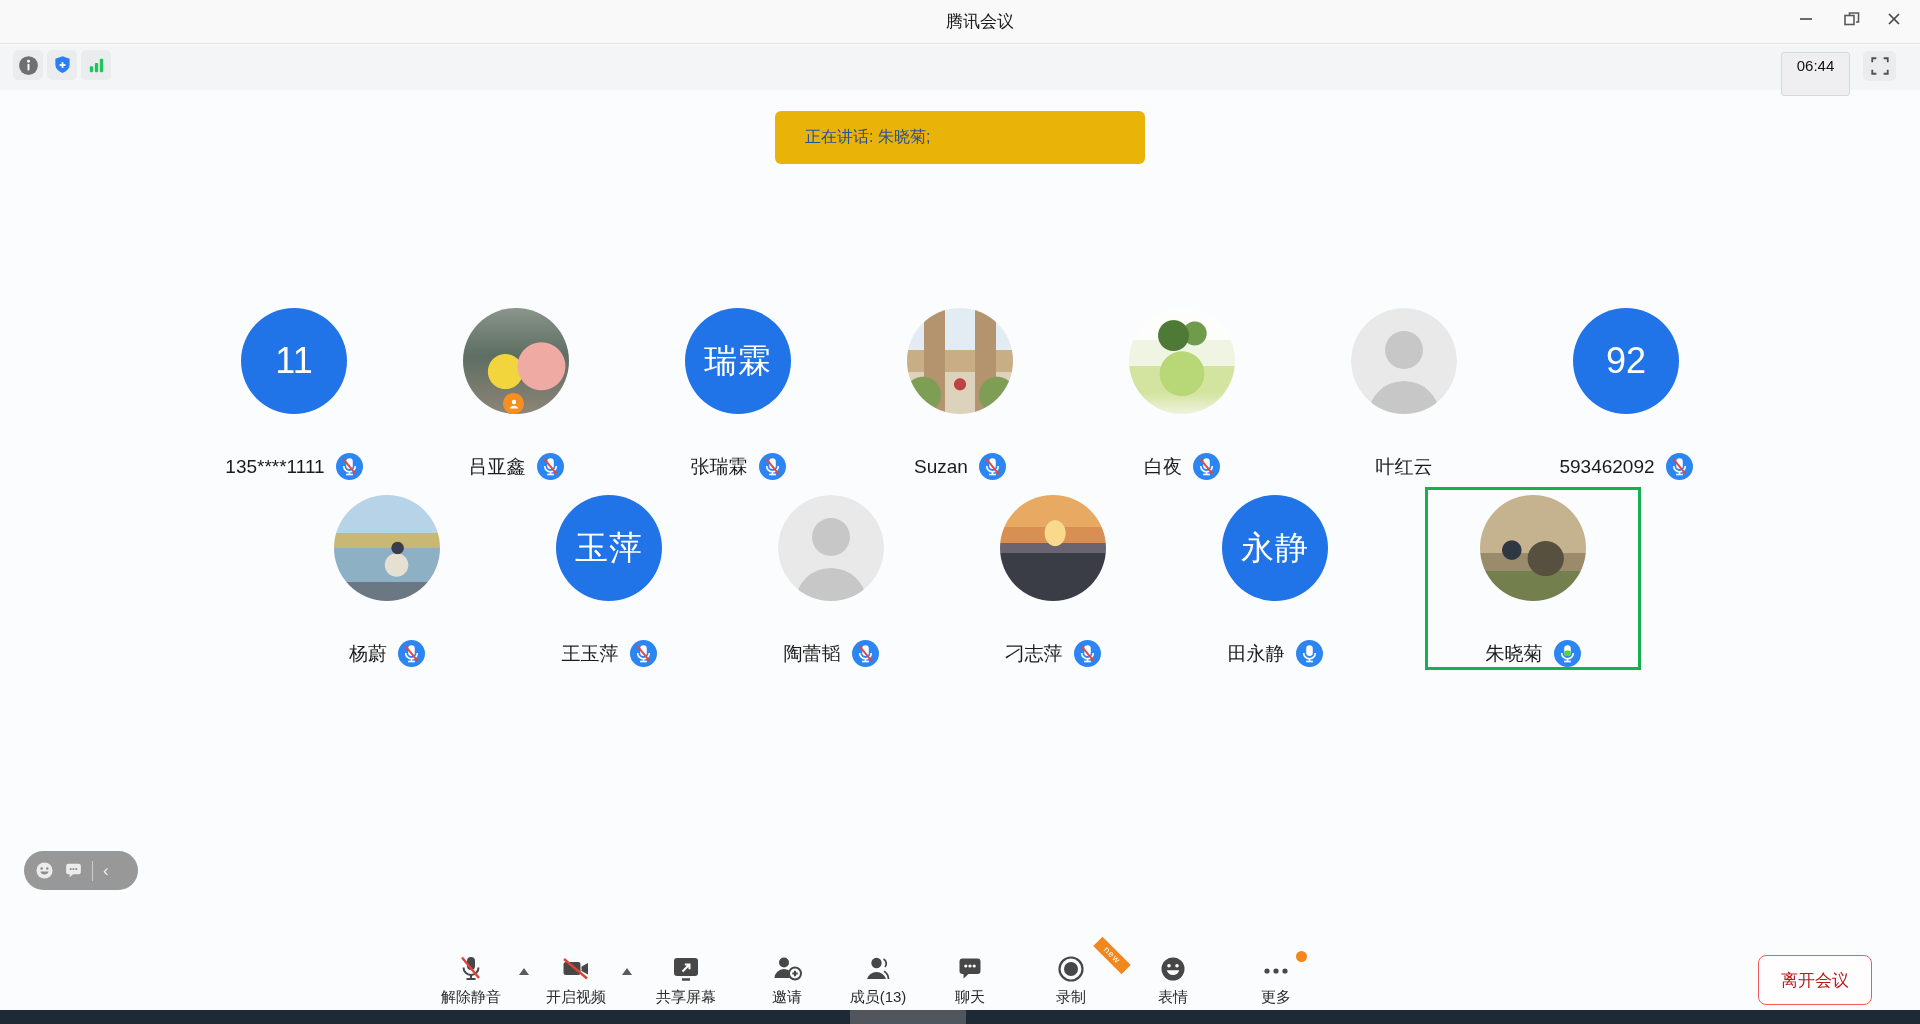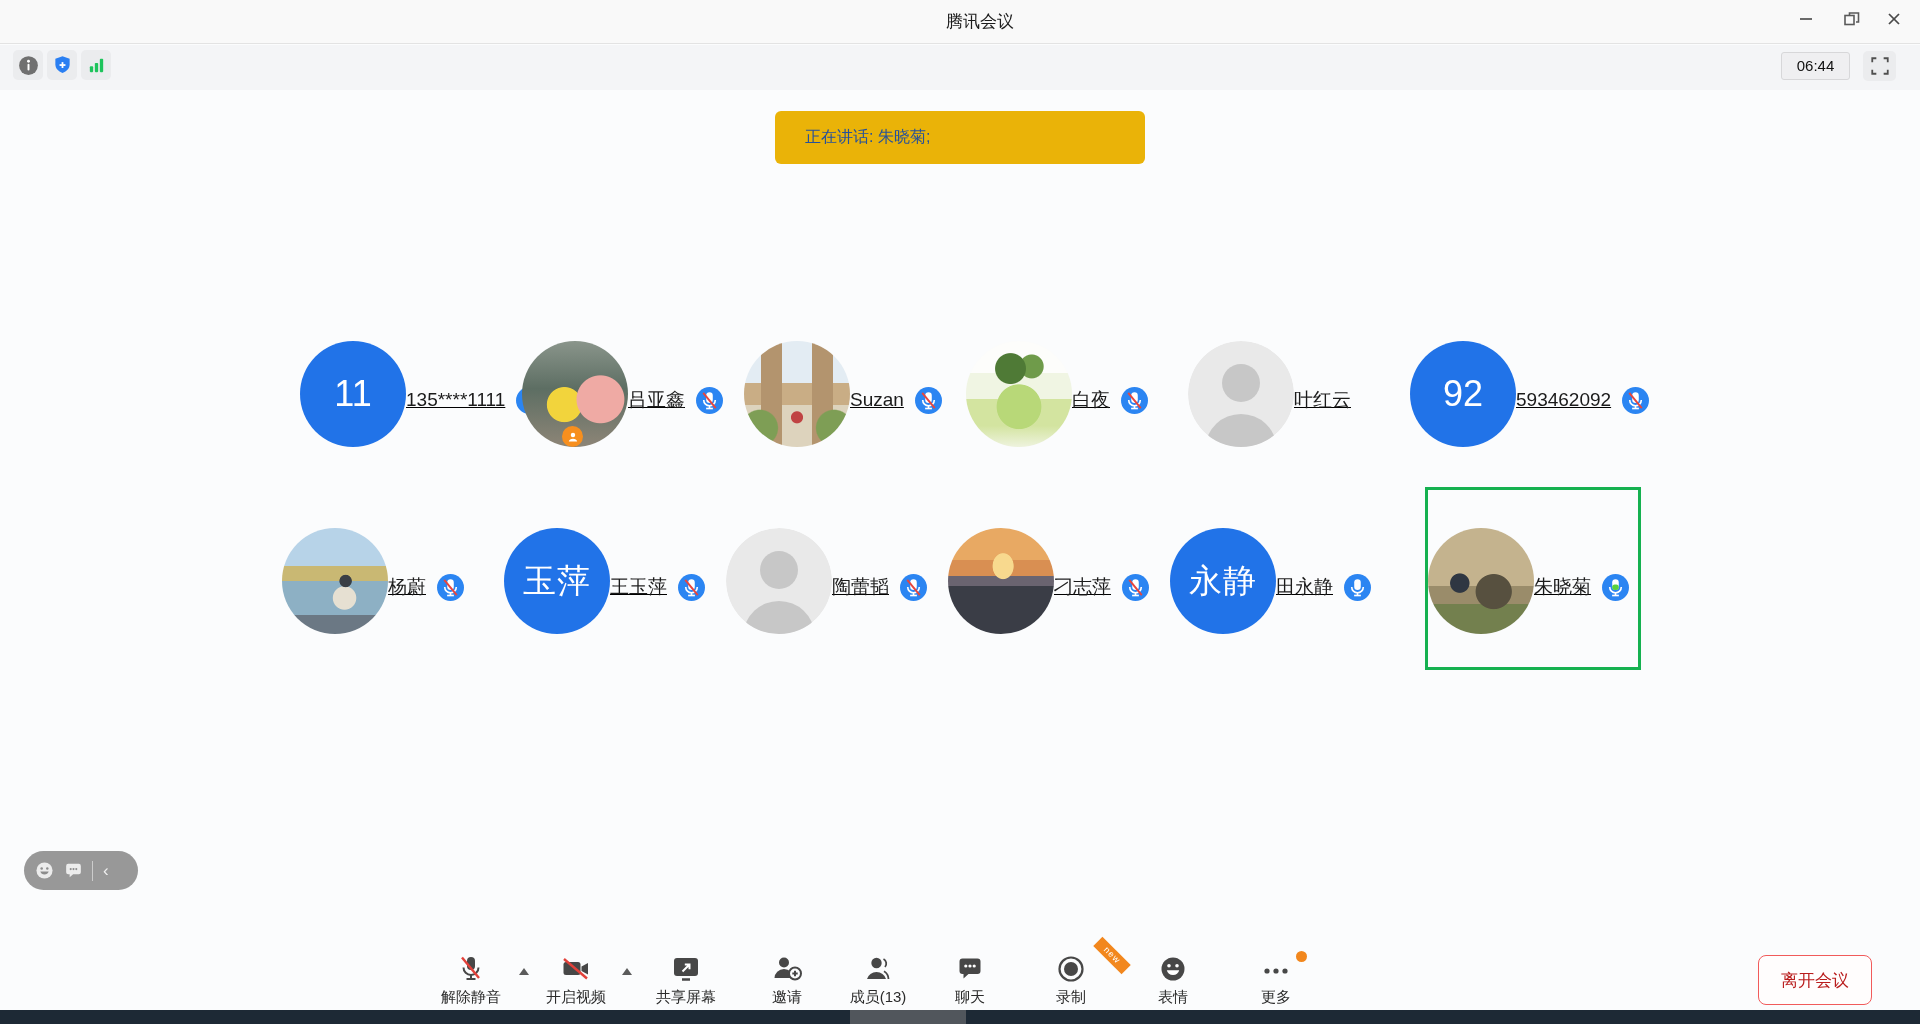--- a/index.html
+++ b/index.html
@@ -9,36 +9,36 @@
   
   .titlebar { position:absolute; left:0; top:0; width:1920px; height:44px; background:#f9f9f9; border-bottom:1px solid #e3e3e3; }
   .title { position:absolute; left:0; top:0; width:100%; height:44px; line-height:44px; text-align:center; font-size:17px; color:#1c1c1c;padding-left:40px; }
   .winbtn { position:absolute; top:4px; width:36px; height:30px; display:flex; align-items:center; justify-content:center; cursor:pointer; }
   .winbtn.min { left:1788px; } .winbtn.restore { left:1833px; } .winbtn.close { left:1876px; }
 
   
   .topbar { position:absolute; left:0; top:45px; width:1920px; height:45px; background:#f4f5f7; }
   .chipbtn { position:absolute; top:50px; width:30px; height:30px; background:#ebecee; border-radius:5px; display:flex; align-items:center; justify-content:center; cursor:pointer; }
   .chip-info { left:13px; } .chip-shield { left:47px; } .chip-signal { left:81px; }
-  .timerbox { position:absolute; left:1781px; top:52px; width:69px; height:28px; background:#efeff1; border:1px solid #d7d7d9; border-radius:3px; text-align:center; line-height:26px; font-size:15px; color:#111; }
+  .timerbox { position:absolute; left:1781px; top:52px; width:69px; height:44px; background:#efeff1; border:1px solid #d7d7d9; border-radius:3px; text-align:center; line-height:26px; font-size:15px; color:#111; }
   .fsbtn { position:absolute; left:1863px; top:51px; width:33px; height:30px; background:#ebecee; border-radius:5px; display:flex; align-items:center; justify-content:center; cursor:pointer; }
 
   
   .banner { position:absolute; left:775px; top:111px; width:370px; height:53px; background:#eab308; border-radius:6px; display:flex; align-items:center; padding-left:30px; font-size:16px; color:#26519b; }
 
   
   .prow { position:absolute; left:0; width:1920px; display:flex; justify-content:center; gap:6px; }
   .row1 { top:300px; } .row2 { top:487px; }
-  .tile { width:216px; height:183px; border:3px solid transparent; display:flex; flex-direction:row; align-items:center; padding-top:5px; cursor:pointer; }
+  .tile { width:216px; height:183px; border:3px solid transparent; display:flex; flex-direction:column; align-items:center; padding-top:5px; cursor:pointer;justify-content:space-between; }
   .tile.speaking { border-color:#15b150;margin-left:36px; }
   .avatar { width:106px; height:106px; border-radius:50%; overflow:hidden; position:relative; flex:none; }
   .avatar.initials { background:#2173e8; color:#fff; display:flex; align-items:center; justify-content:center; }
   .avatar.initials .num { font-size:36px; }
   .avatar.initials .cjk { font-size:33px; letter-spacing:1px; }
-  .namerow { margin-top:12px; display:flex; align-items:center; gap:11px;text-decoration:underline; }
+  .namerow { margin-top:12px; display:flex; align-items:center; gap:11px; }
   .pname { font-size:19px; color:#1b1b1b; white-space:nowrap; }
   .mic { width:27px; height:27px; flex:none; }
   .badge-orange { position:absolute; left:50%; bottom:0px; transform:translateX(-62%); width:21px; height:21px; border-radius:50%; background:#f78f1e; display:flex; align-items:center; justify-content:center; }
 
   
   .photo-spongebob { background:
       radial-gradient(circle at 74% 55%, #efaaa4 0 24%, rgba(0,0,0,0) 25%),
       radial-gradient(circle at 40% 60%, #f2d43c 0 19%, rgba(0,0,0,0) 20%),
       linear-gradient(180deg,#8a958b 0%,#5d6e63 45%,#8d8577 100%); }
   .photo-campus { background:
@@ -177,20 +177,36 @@
           <circle cx="14" cy="14" r="14" fill="#2b85f2"></circle>
             <rect x="10.6" y="5.5" width="6.8" height="11" rx="3.4" fill="#fff"></rect>
           <path d="M8 13.5 a6 6 0 0 0 12 0" fill="none" stroke="#fff" stroke-width="1.7"></path>
           <line x1="14" y1="19.5" x2="14" y2="22" stroke="#fff" stroke-width="1.7"></line>
             <line x1="10.5" y1="22.3" x2="17.5" y2="22.3" stroke="#fff" stroke-width="1.7"></line>
           <line x1="7.5" y1="6" x2="20.5" y2="22" stroke="#e8453c" stroke-width="2"></line>
         </svg>
       </div>
     </div>
 
+    <div class="tile">
+      <div class="avatar initials">
+          <span class="cjk">瑞霖</span>
+        </div>
+      <div class="namerow">
+        <span class="pname">张瑞霖</span>
+        <svg class="mic" viewBox="0 0 28 28">
+          <circle cx="14" cy="14" r="14" fill="#2b85f2"></circle>
+            <rect x="10.6" y="5.5" width="6.8" height="11" rx="3.4" fill="#fff"></rect>
+          <path d="M8 13.5 a6 6 0 0 0 12 0" fill="none" stroke="#fff" stroke-width="1.7"></path>
+          <line x1="14" y1="19.5" x2="14" y2="22" stroke="#fff" stroke-width="1.7"></line>
+            <line x1="10.5" y1="22.3" x2="17.5" y2="22.3" stroke="#fff" stroke-width="1.7"></line>
+          <line x1="7.5" y1="6" x2="20.5" y2="22" stroke="#e8453c" stroke-width="2"></line>
+        </svg>
+      </div>
+    </div>
 
     <div class="tile">
       <div class="avatar photo-campus"></div>
       <div class="namerow">
         <span class="pname">Suzan</span>
         <svg class="mic" viewBox="0 0 28 28">
           <circle cx="14" cy="14" r="14" fill="#2b85f2"></circle>
             <rect x="10.6" y="5.5" width="6.8" height="11" rx="3.4" fill="#fff"></rect>
           <path d="M8 13.5 a6 6 0 0 0 12 0" fill="none" stroke="#fff" stroke-width="1.7"></path>
           <line x1="14" y1="19.5" x2="14" y2="22" stroke="#fff" stroke-width="1.7"></line>

